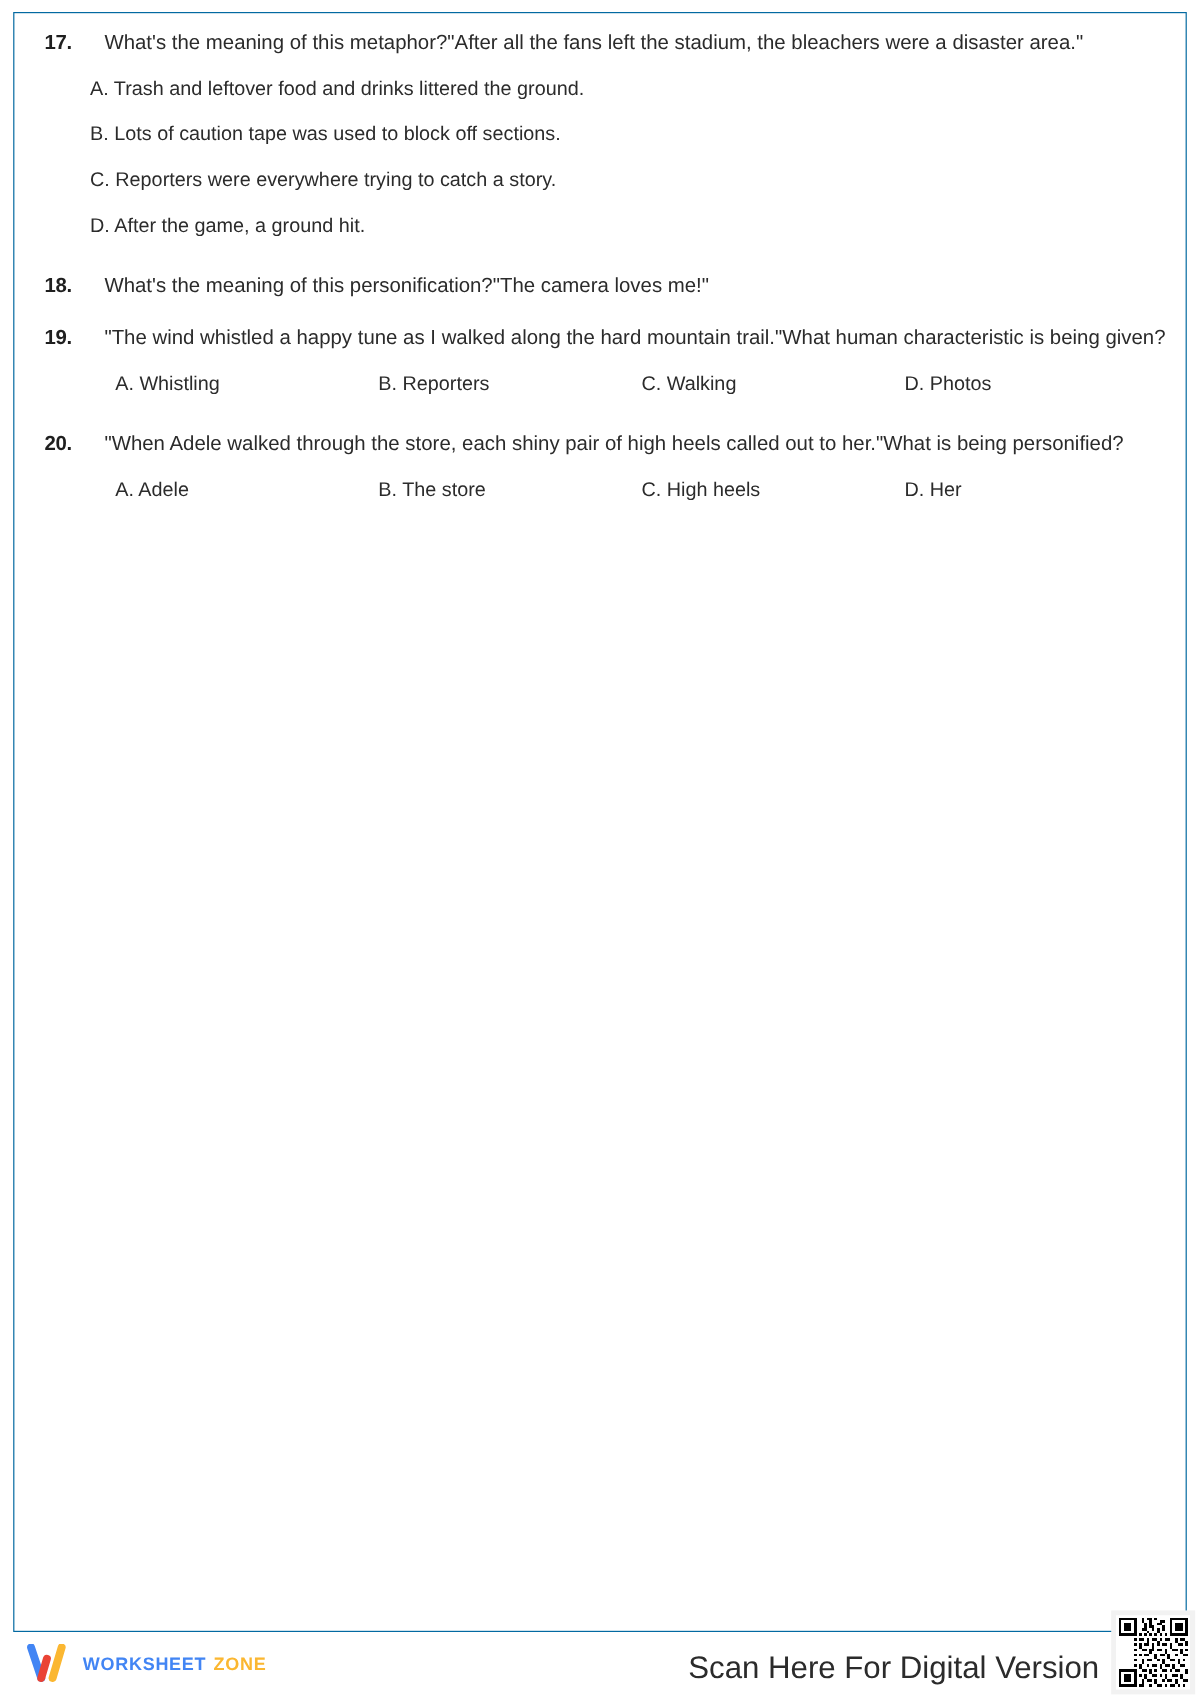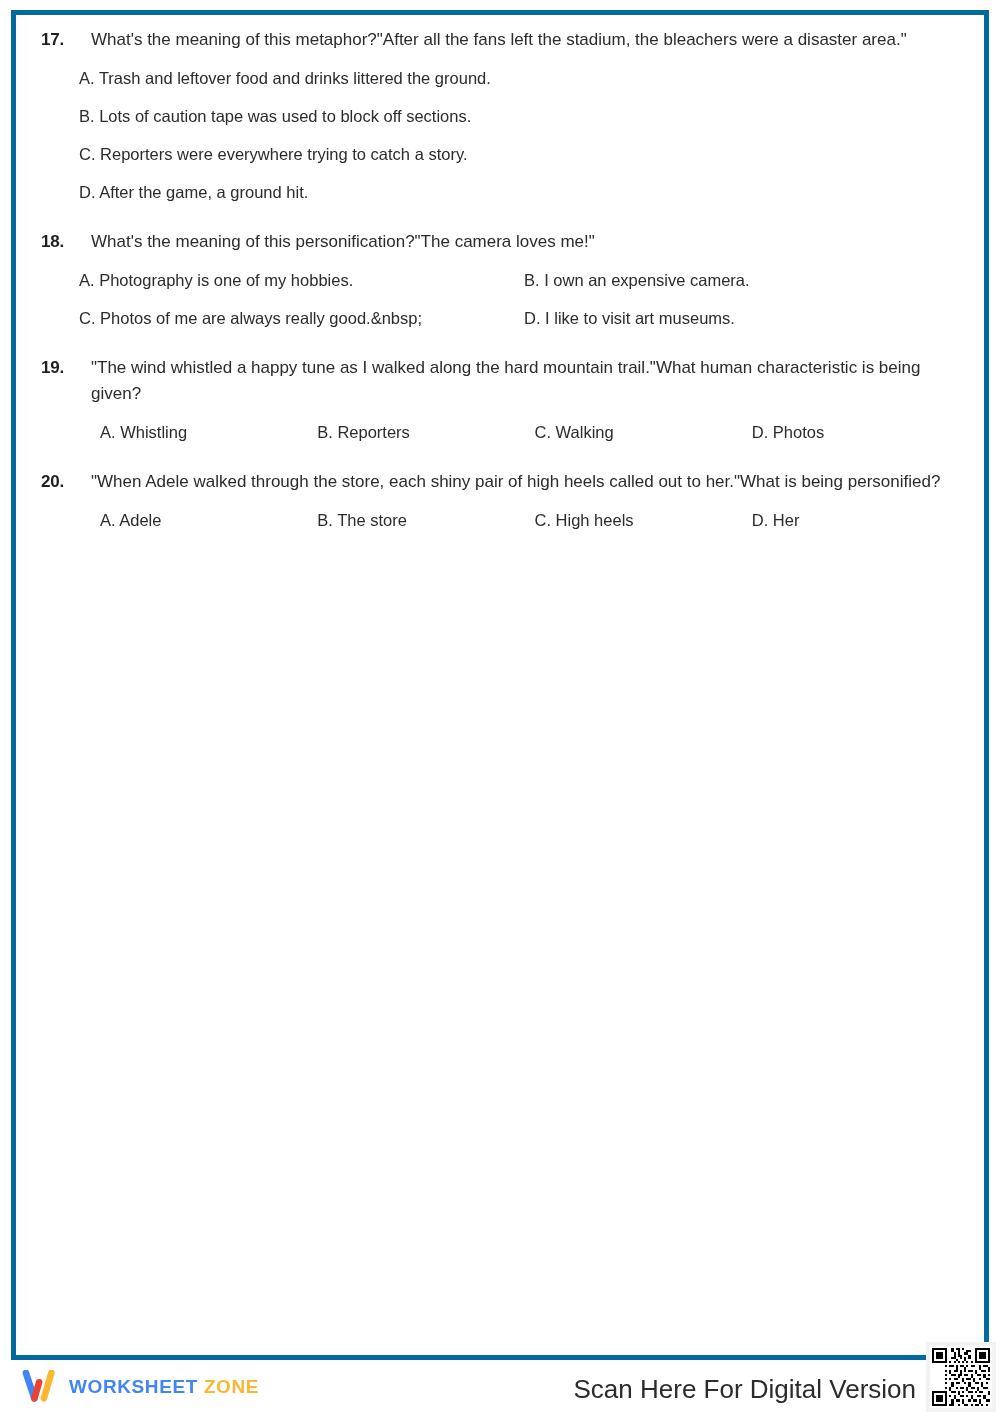--- a/index.html
+++ b/index.html
@@ -17,21 +17,21 @@
   }
 
   
   .page-sheet {
     position: absolute;
     left: 11px;
     top: 10px;
     width: 978px;
     height: 1350px;
     box-sizing: border-box;
-    border: 5px solid #0369a1;
+    border: 1px solid #0369a1;
     background: #ffffff;
   }
 
   .worksheet-body {
     position: absolute;
     left: 15px;
     top: 12px;
     right: 15px;
   }
 
@@ -112,21 +112,21 @@
     display: flex;
     align-items: center;
   }
   .brand-mark {
     width: 38px;
     height: 34px;
     margin-right: 9px;
     flex: none;
   }
   .brand-word {
-    font-size: 19px;
+    font-size: 15px;
     font-weight: bold;
     letter-spacing: 0.6px;
     white-space: nowrap;
     text-align: center;
   }
   .brand-word .w1 { color: #4285f4; }
   .brand-word .w2 { color: #fbb731; margin-left: 6px; }
 
   .scan-text {
     position: absolute;
@@ -163,26 +163,20 @@
         <div class="opt">A. Trash and leftover food and drinks littered the ground.</div>
         <div class="opt">B. Lots of caution tape was used to block off sections.</div>
         <div class="opt">C. Reporters were everywhere trying to catch a story.</div>
         <div class="opt">D. After the game, a ground hit.</div>
       </div>
     </div>
 
     <div class="question">
       <span class="q-num">18.</span>
       <p class="q-text">What's the meaning of this personification?"The camera loves me!"</p>
-      <div class="opts two-col">
-        <div class="opt">A. Photography is one of my hobbies.</div>
-        <div class="opt">B. I own an expensive camera.</div>
-        <div class="opt">C. Photos of me are always really good.&amp;nbsp;</div>
-        <div class="opt">D. I like to visit art museums.</div>
-      </div>
     </div>
 
     <div class="question">
       <span class="q-num">19.</span>
       <p class="q-text">"The wind whistled a happy tune as I walked along the hard mountain trail."What human characteristic is being given?</p>
       <div class="opts four-col">
         <div class="opt">A. Whistling</div>
         <div class="opt">B. Reporters</div>
         <div class="opt">C. Walking</div>
         <div class="opt">D. Photos</div>

